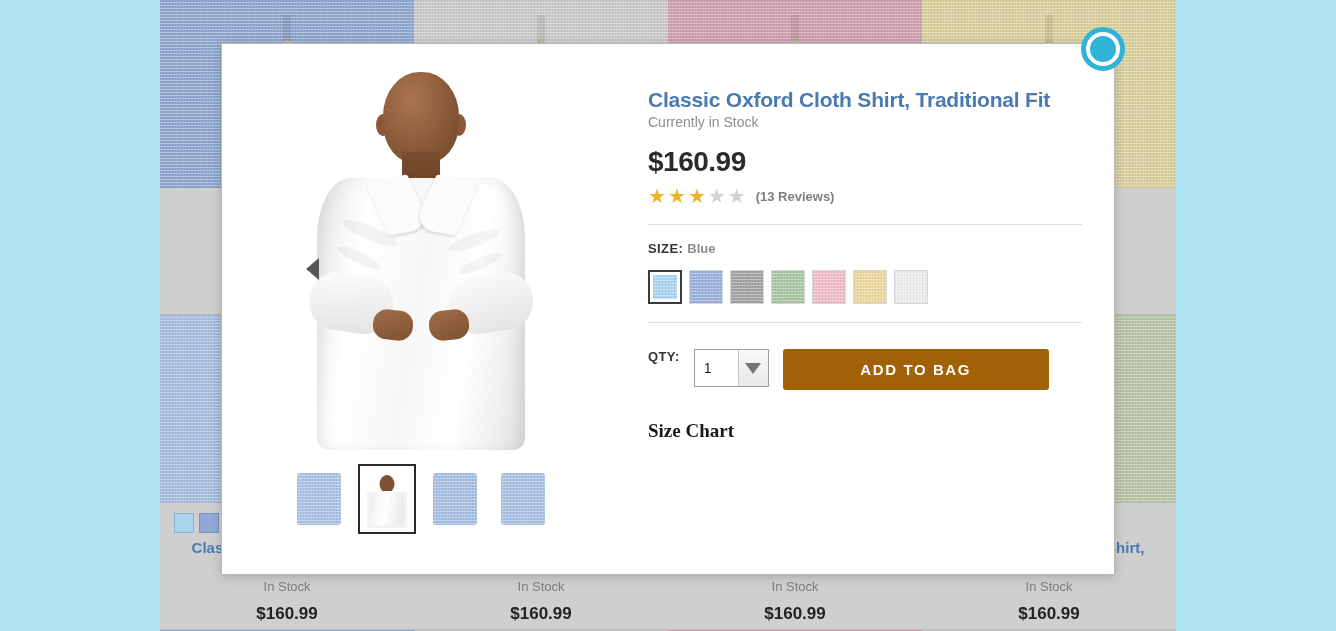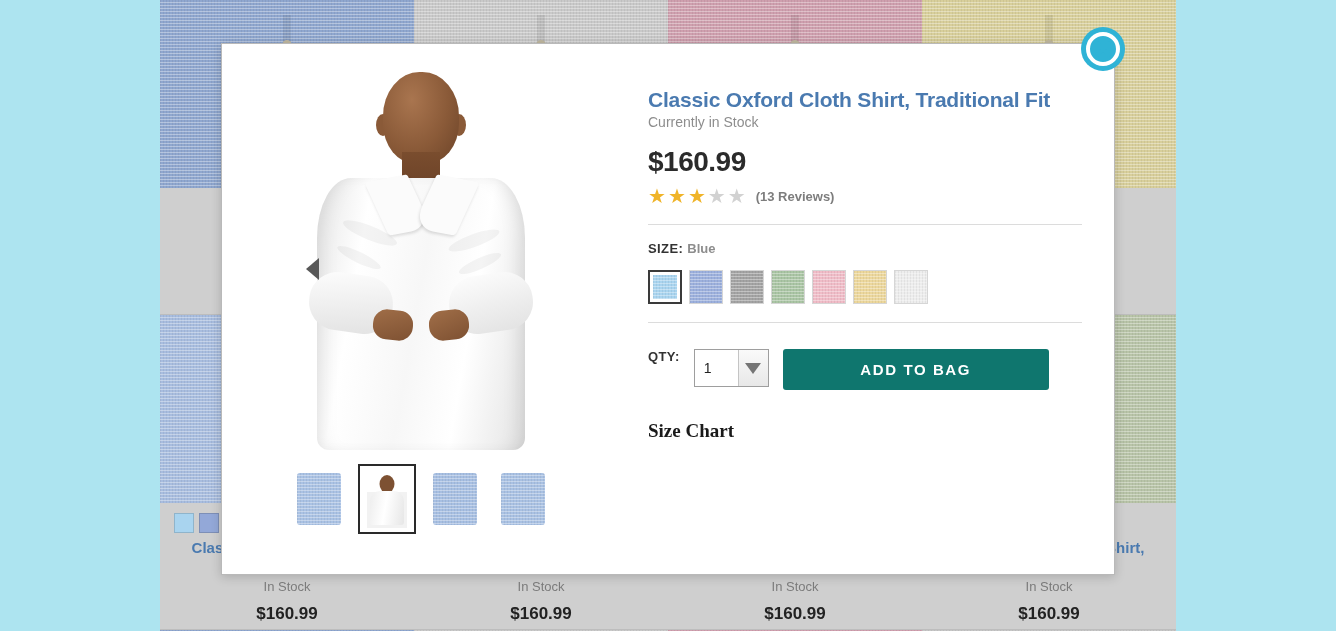--- a/index.html
+++ b/index.html
@@ -369,21 +369,21 @@
   .qty-arrow i {
     width: 0; height: 0;
     border-left: 8px solid transparent;
     border-right: 8px solid transparent;
     border-top: 11px solid #757575;
     display: block;
   }
   .add-bag {
     flex: 1;
     height: 41px;
-    background: #0f766e;
+    background: #a16207;
     color: #fff;
     font-size: 15px;
     font-weight: bold;
     letter-spacing: 1.6px;
     border: none;
     border-radius: 3px;
     cursor: pointer;
     font-family: "Liberation Sans", sans-serif;
     max-width: 266px;
   }

